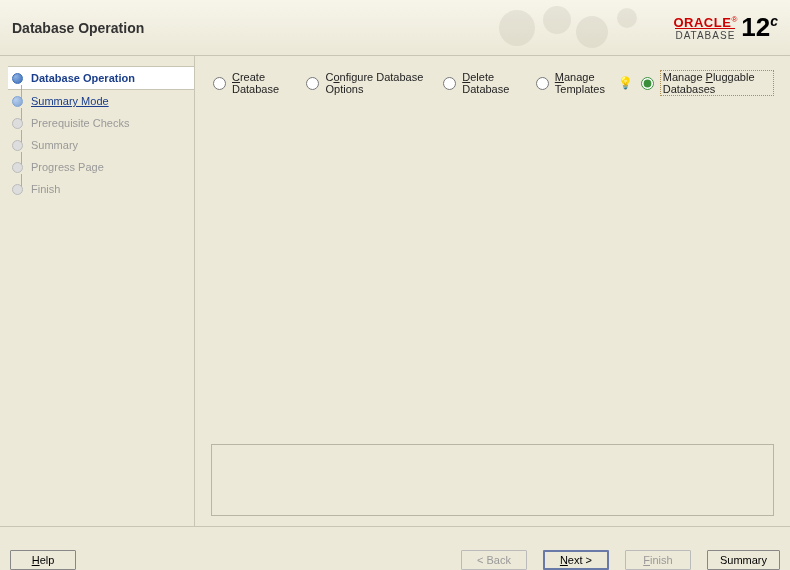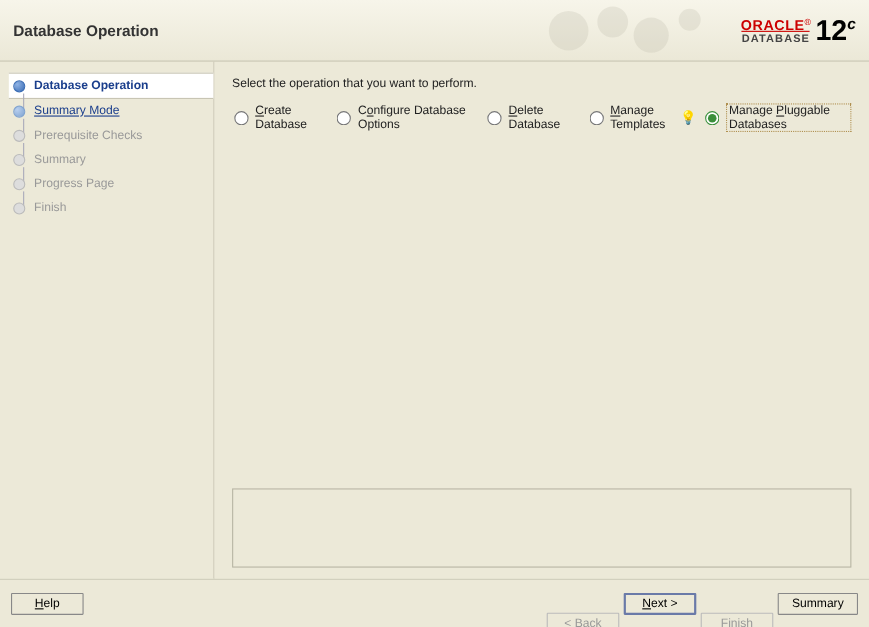--- a/index.html
+++ b/index.html
@@ -58,21 +58,20 @@
     font-family: Liberation Sans, sans-serif;
   }
   .twelve sup { font-size: 14px; font-style: italic; }
   .database-sub {
     font-size: 10px;
     color: #444;
     letter-spacing: 1px;
     border-top: 1px solid #c00;
     padding-top: 1px;
     margin-top: -2px;
-    font-weight: bold;
   }
   .oracle-stack { display: flex; flex-direction: column; align-items: center; }
   .body-area {
     display: flex;
     height: 470px;
   }
   .sidebar {
     width: 195px;
     border-right: 1px solid #c8c5b4;
     padding: 10px 0 10px 8px;
@@ -145,23 +144,23 @@
   .log-box {
     margin-top: auto;
     height: 72px;
     border: 1px solid #b8b5a4;
     background: #ece9d8;
   }
   .footer {
     height: 44px;
     border-top: 1px solid #c8c5b4;
     display: flex;
-    align-items: center;
+    align-items: flex-end;
     padding: 0 10px;
-    gap: 4px;
+    gap: 16px;
     background: #ece9d8;
   }
   .footer .spacer { flex: 1; }
   button {
     font-family: inherit;
     font-size: 11px;
     padding: 3px 12px;
     min-width: 66px;
     background: #ece9d8;
     border: 1px solid #888;
@@ -229,21 +228,20 @@
         <div class="step-dot"></div>
         <div class="step-label">Progress Page</div>
         <div class="step-line"></div>
       </div>
       <div class="step disabled">
         <div class="step-dot"></div>
         <div class="step-label">Finish</div>
       </div>
     </div>
   <div class="main">
-    <div class="prompt">Select the operation that you want to perform.</div>
     <div class="radio-list" id="radios">
         <div class="radio-row">
           <input type="radio" name="op" style="">
           <span class="radio-label"><u>C</u>reate Database</span>
         </div>
         <div class="radio-row">
           <input type="radio" name="op" style="">
           <span class="radio-label">C<u>o</u>nfigure Database Options</span>
         </div>
         <div class="radio-row">

